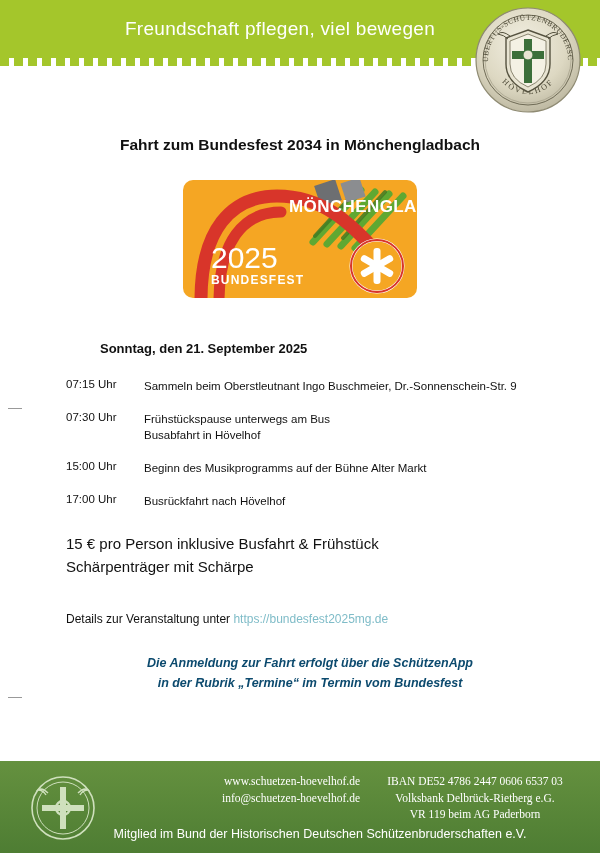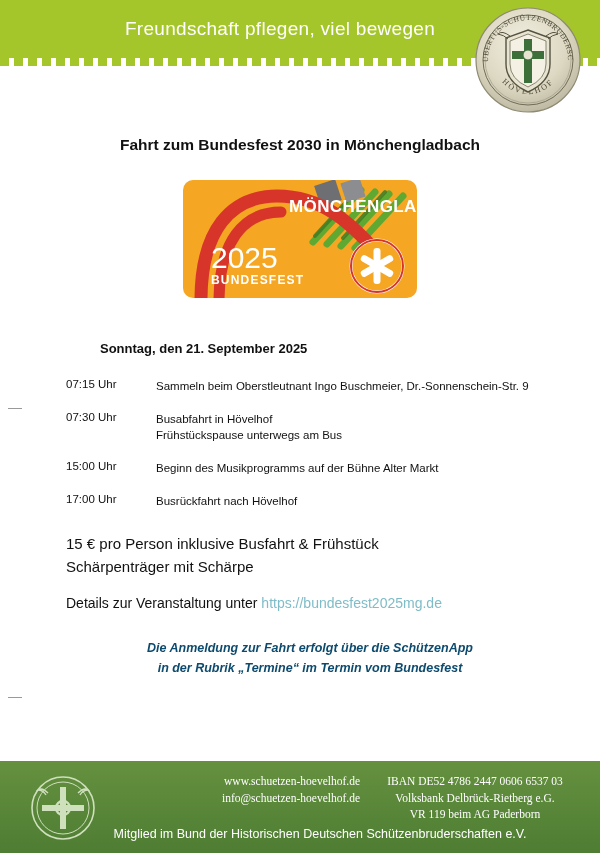--- a/index.html
+++ b/index.html
@@ -86,42 +86,41 @@
     font-weight: bold;
     color: #111;
   }
   .schedule {
     margin: 22px 0 0 66px;
     width: 480px;
   }
   .sch-row {
     display: flex;
     margin-bottom: 16px;
-    gap: 12px;
   }
   .sch-time {
     width: 78px;
     flex: 0 0 78px;
     font-size: 11.5px;
     color: #111;
   }
   .sch-desc {
     font-size: 11.5px;
     color: #111;
     line-height: 1.45;
   }
   .price-block {
     margin: 24px 0 0 66px;
     font-size: 15px;
     line-height: 1.5;
     color: #111;
   }
   .details-line {
-    margin: 17px 0 0 66px;
-    font-size: 14px;
+    margin: 34px 0 0 66px;
+    font-size: 12px;
     color: #111;
   }
   .details-line a {
     color: #7fbcc8;
     text-decoration: none;
   }
   .signup {
     margin: 28px 0 0 0;
     text-align: center;
     font-size: 12.5px;
@@ -231,21 +230,21 @@
     <path d="M 36,30 q -8,-6 -12,-2 q 6,1 10,5" fill="none" stroke="#55523f" stroke-width="1"></path>
     <path d="M 72,30 q 8,-6 12,-2 q -6,1 -10,5" fill="none" stroke="#55523f" stroke-width="1"></path>
   </svg>
 </div>
 
 <div class="main">
 
   <div class="fold fold-1"></div>
   <div class="fold fold-2"></div>
 
-  <div class="doc-title">Fahrt zum Bundesfest 2030 in Mönchengladbach</div>
+  <div class="doc-title">Fahrt zum Bundesfest 2034 in Mönchengladbach</div>
 
   <div class="logo-wrap">
     <svg viewBox="0 0 270 135" width="270" height="135">
       <defs>
         <clipPath id="cardclip">
           <rect x="18" y="8" width="234" height="118" rx="10"></rect>
         </clipPath>
       </defs>
 
       <rect x="18" y="8" width="234" height="118" rx="10" fill="#f5a623"></rect>
@@ -292,22 +291,22 @@
     <div class="sch-row">
       <div class="sch-time">07:15 Uhr</div>
       <div class="sch-desc">
         <div>Sammeln beim Oberstleutnant Ingo Buschmeier, Dr.-Sonnenschein-Str. 9</div>
       </div>
     </div>
 
     <div class="sch-row">
       <div class="sch-time">07:30 Uhr</div>
       <div class="sch-desc">
+        <div>Frühstückspause unterwegs am Bus</div>
         <div>Busabfahrt in Hövelhof</div>
-        <div>Frühstückspause unterwegs am Bus</div>
       </div>
     </div>
 
 
     <div class="sch-row">
       <div class="sch-time">15:00 Uhr</div>
       <div class="sch-desc">
         <div>Beginn des Musikprogramms auf der Bühne Alter Markt</div>
       </div>
     </div>

